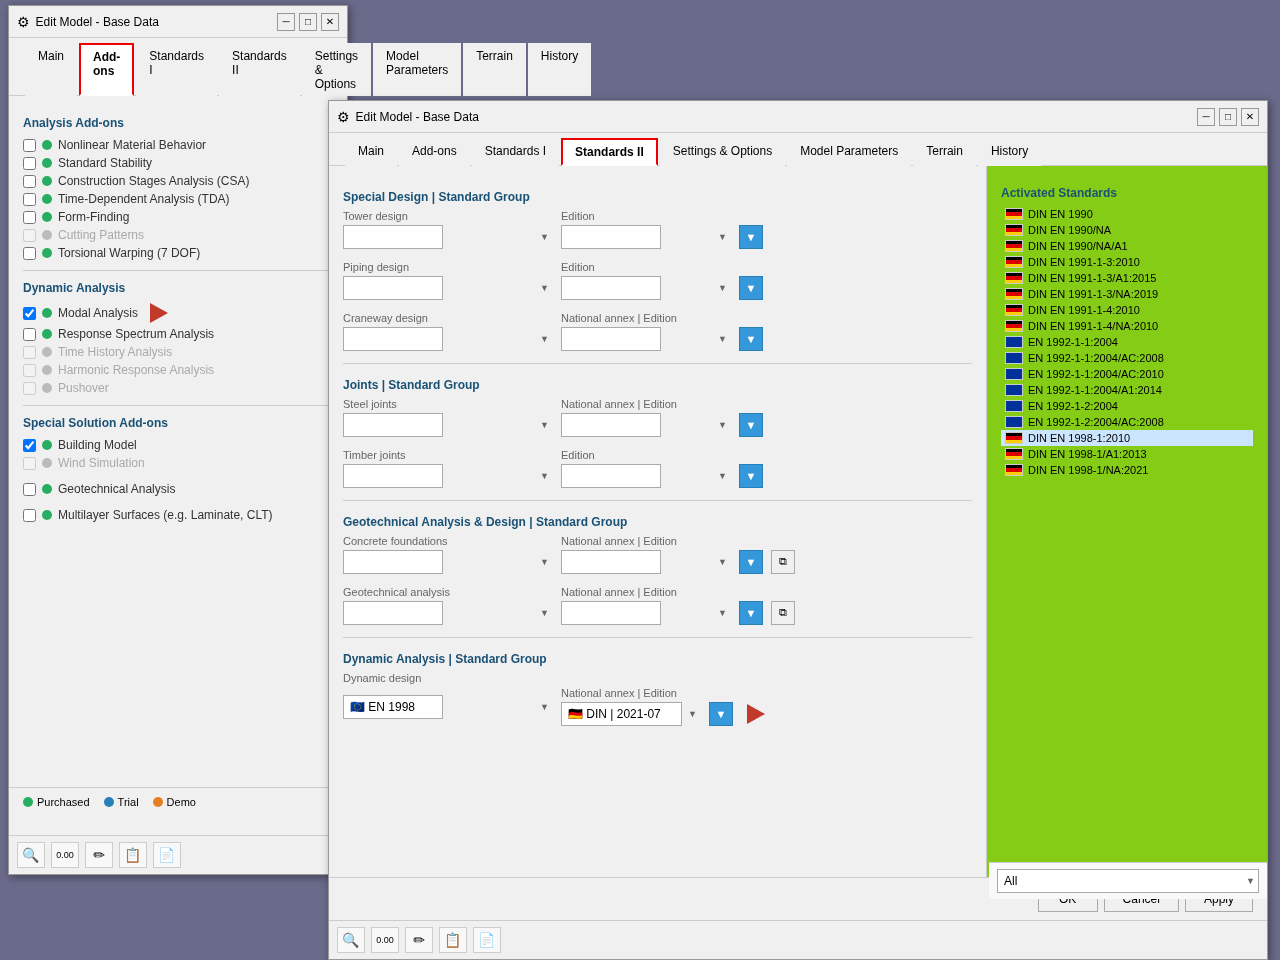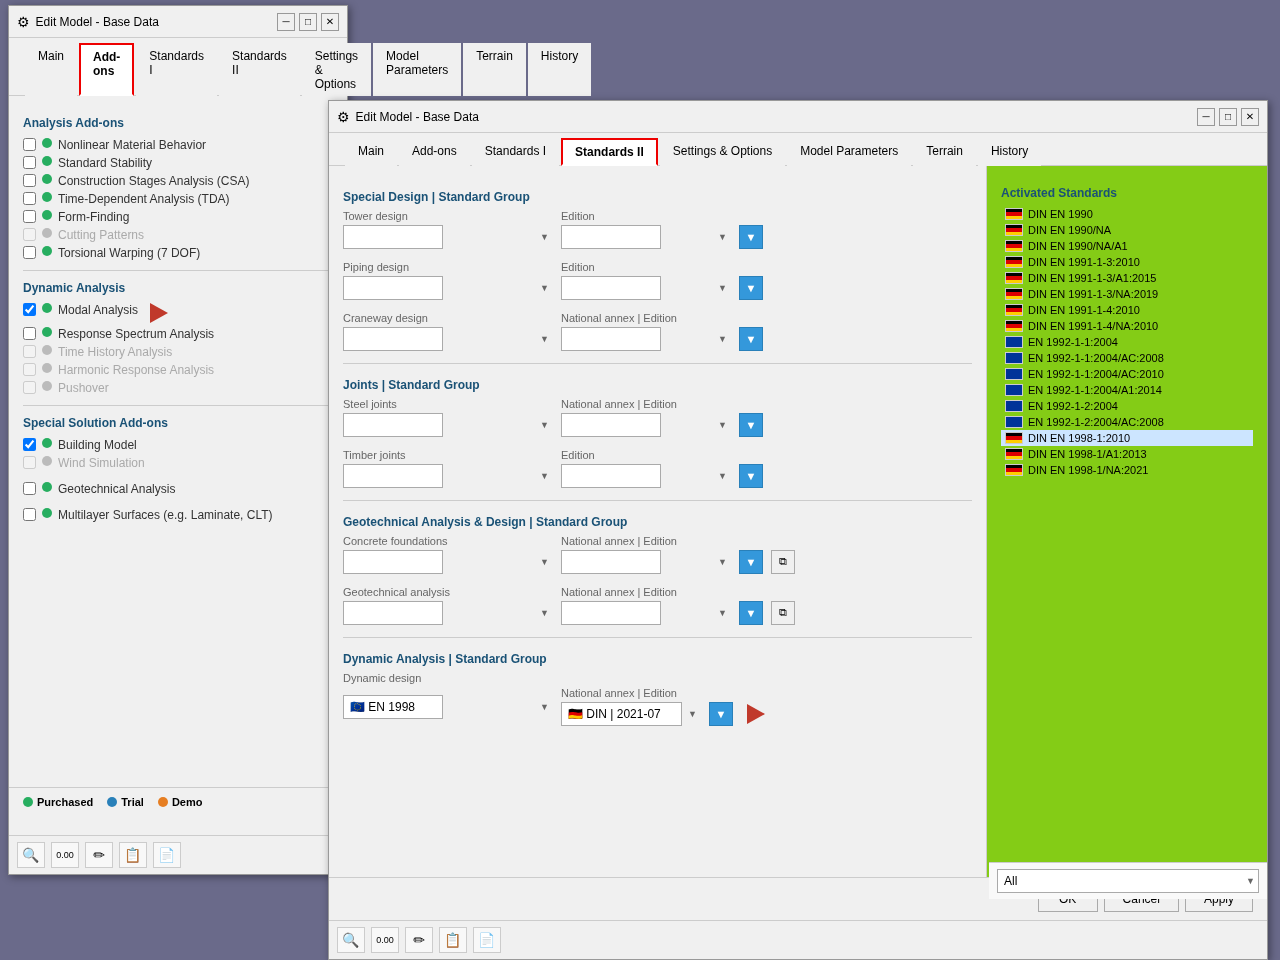--- a/index.html
+++ b/index.html
@@ -102,21 +102,21 @@
     .section-heading {
       color: #1a5276;
       font-weight: bold;
       font-size: 12px;
       margin: 10px 0 6px 0;
     }
 
     
     .check-item {
       display: flex;
-      align-items: flex-start;
+      align-items: center;
       gap: 6px;
       padding: 2px 0;
       font-size: 12px;
       color: #333;
     }
     .check-item.disabled { color: #aaa; }
     .check-item input[type="checkbox"] { width: 13px; height: 13px; cursor: pointer; }
     .dot {
       width: 10px;
       height: 10px;
@@ -421,21 +421,21 @@
       <span>Geotechnical Analysis</span>
     </div>
     <div style="margin-top:8px;"></div>
     <div class="check-item">
       <input type="checkbox" style="">
       <span class="dot green"></span>
       <span>Multilayer Surfaces (e.g. Laminate, CLT)</span>
     </div>
   </div>
 
-  <div class="legend" style="position:absolute; bottom:58px; left:0; right:0; background:#f0f0f0; border-top:1px solid #ccc;font-weight:bold;">
+  <div class="legend" style="position:absolute; bottom:58px; left:0; right:0; background:#f0f0f0; border-top:1px solid #ccc;">
     <div class="legend-item">
       <span class="dot" style="background:#27ae60;"></span>
       <span>Purchased</span>
     </div>
     <div class="legend-item">
       <span class="dot" style="background:#2980b9;"></span>
       <span>Trial</span>
     </div>
     <div class="legend-item">
       <span class="dot" style="background:#e67e22;"></span>

